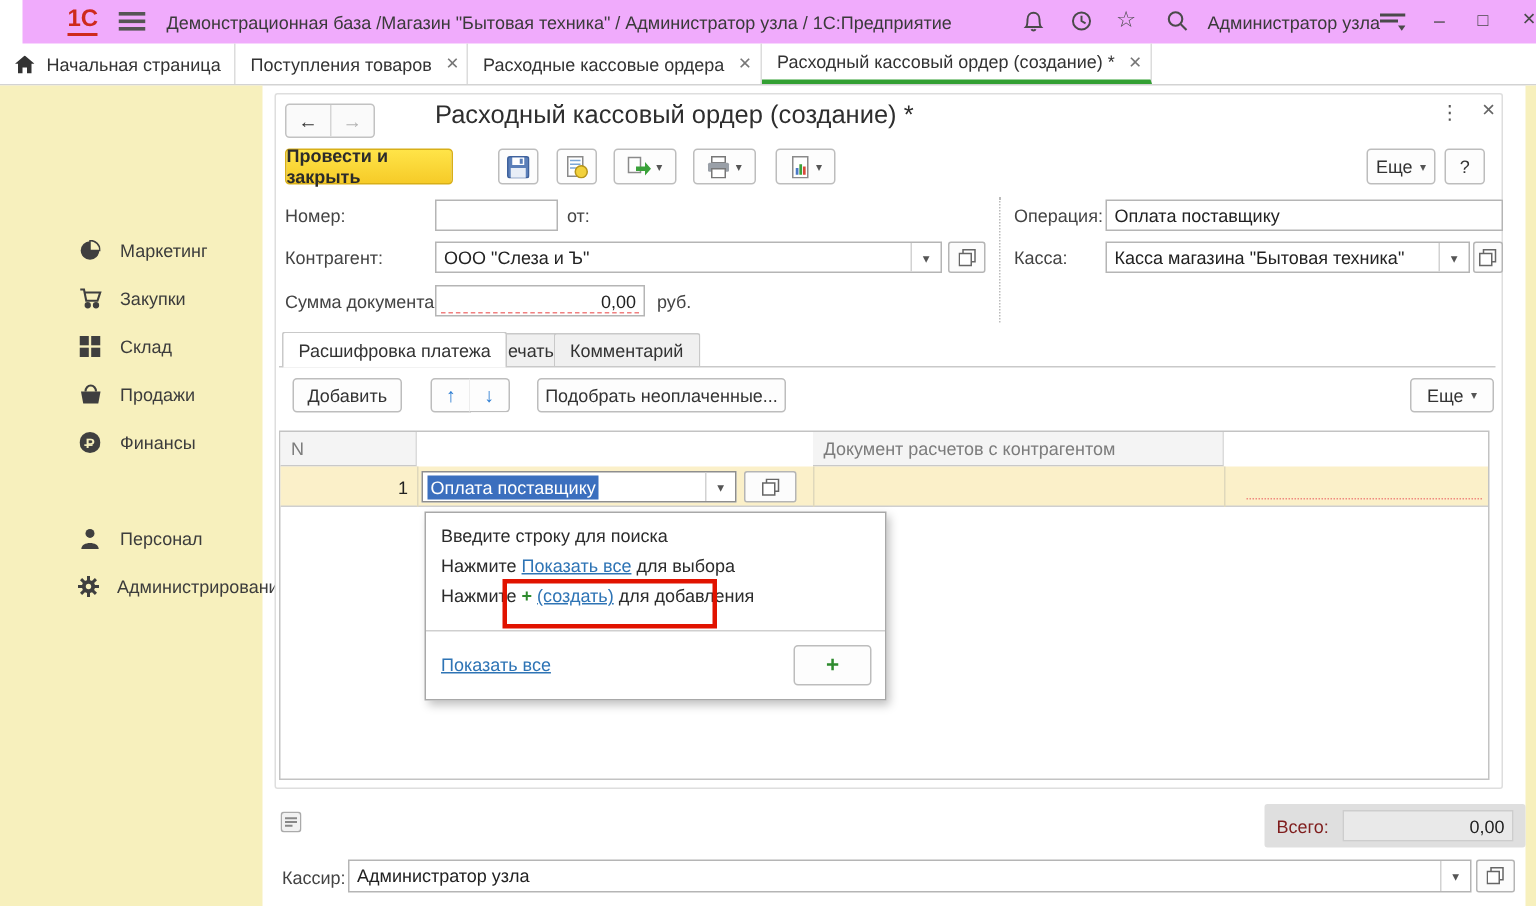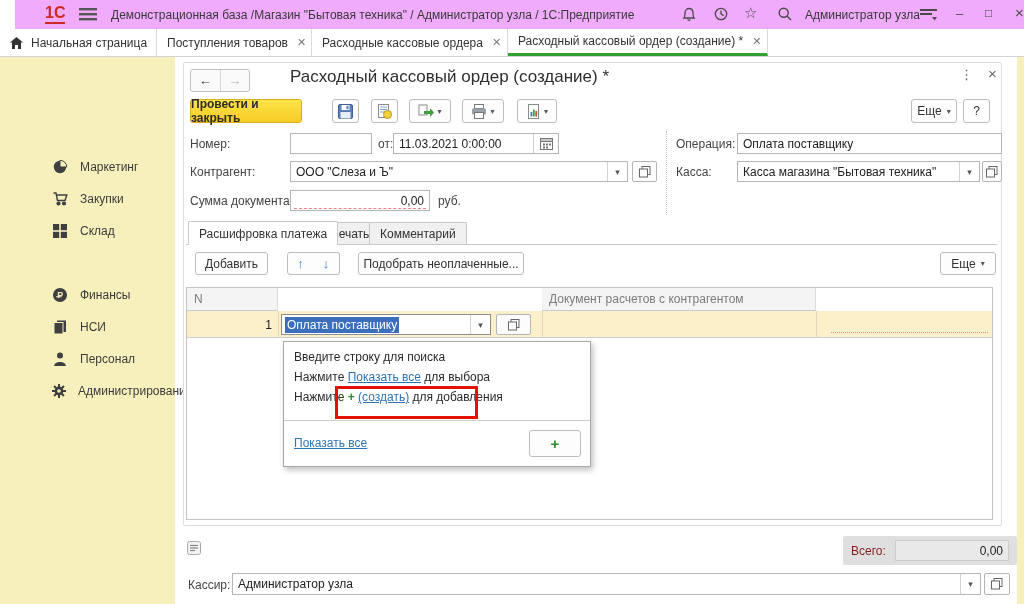--- a/index.html
+++ b/index.html
@@ -158,38 +158,38 @@
             <g fill="#3F3F3F">
               <rect x="0" y="0" width="6.2" height="6.2"></rect>
               <rect x="7.8" y="0" width="6.2" height="6.2"></rect>
               <rect x="0" y="7.8" width="6.2" height="6.2"></rect>
               <rect x="7.8" y="7.8" width="6.2" height="6.2"></rect>
             </g>
           </svg>
         </span>
       <span class="tx">Склад</span>
     </div>
+    <div class="side-item" style="top:190px;">
+      <span class="ic">
+          <svg width="15" height="14" viewBox="0 0 15 14">
+            <path d="M4 5 A3.5 4 0 0 1 11 5" fill="none" stroke="#3F3F3F" stroke-width="1.4"></path>
+            <path d="M1 5 H14 L12.5 13 H2.5 Z" fill="#3F3F3F"></path>
+          </svg>
+        </span>
+      <span class="tx">Продажи</span>
+    </div>
     <div class="side-item" style="top:222px;">
       <span class="ic">
           <svg width="14" height="14" viewBox="0 0 14 14">
             <circle cx="7" cy="7" r="7" fill="#3F3F3F"></circle>
             <text x="4.2" y="10.4" font-size="9" font-weight="bold" fill="#F7F0BD" font-family="Liberation Sans, sans-serif">P</text>
             <rect x="3.2" y="8.2" width="5.5" height="1.1" fill="#F7F0BD"></rect>
           </svg>
         </span>
       <span class="tx">Финансы</span>
-    </div>
-    <div class="side-item" style="top:254px;">
-      <span class="ic">
-          <svg width="14" height="14" viewBox="0 0 14 14">
-            <rect x="4" y="0.5" width="9" height="11.5" fill="#3F3F3F"></rect>
-            <rect x="1" y="2.5" width="9" height="11.5" fill="#3F3F3F" stroke="#F7F0BD" stroke-width="1"></rect>
-          </svg>
-        </span>
-      <span class="tx">НСИ</span>
     </div>
     <div class="side-item" style="top:286px;">
       <span class="ic">
           <svg width="14" height="14" viewBox="0 0 14 14">
             <circle cx="7" cy="3.6" r="3" fill="#3F3F3F"></circle>
             <path d="M1.2 14 C1.2 8.6 12.8 8.6 12.8 14 Z" fill="#3F3F3F"></path>
           </svg>
         </span>
       <span class="tx">Персонал</span>
     </div>
@@ -279,36 +279,20 @@
     <span>Еще</span>
     <span style="font-size:8px;color:#555;">▾</span>
   </div>
   <div class="abs btn" style="left:963px;top:99px;width:27px;height:24px;">?</div>
 
   <span class="lbl" style="left:190px;top:137px;">Номер:</span>
   <div class="abs combo" style="left:290px;top:133px;width:82px;height:21px;">
     <span class="val"></span>
   </div>
   <span class="lbl" style="left:378px;top:137px;">от:</span>
-  <div class="abs combo" style="left:393px;top:133px;width:166px;height:21px;">
-    <span class="val">11.03.2021 0:00:00</span>
-    <span class="dd" style="width:25px;">
-      <svg width="13" height="13" viewBox="0 0 13 13">
-          <rect x="0.5" y="1.5" width="12" height="11" fill="#fff" stroke="#777"></rect>
-          <rect x="0.5" y="1.5" width="12" height="3" fill="#C9C9C9" stroke="#777"></rect>
-          <g fill="#777">
-            <rect x="3" y="6.5" width="2" height="2"></rect>
-            <rect x="6" y="6.5" width="2" height="2"></rect>
-            <rect x="9" y="6.5" width="2" height="2"></rect>
-            <rect x="3" y="9.5" width="2" height="2"></rect>
-            <rect x="6" y="9.5" width="2" height="2"></rect>
-          </g>
-        </svg>
-    </span>
-  </div>
   <span class="lbl" style="left:190px;top:165px;">Контрагент:</span>
   <div class="abs combo" style="left:290px;top:161px;width:338px;height:21px;">
     <span class="val">ООО "Слеза и Ъ"</span>
     <span class="dd">▾</span>
   </div>
   <div class="abs openbtn" style="left:632px;top:161px;width:25px;height:21px;">
     <span>
         <svg width="12" height="12" viewBox="0 0 12 12" fill="#fff" stroke="#666">
           <rect x="3" y="0.5" width="8" height="8"></rect>
           <rect x="0.5" y="3" width="8" height="8"></rect>

